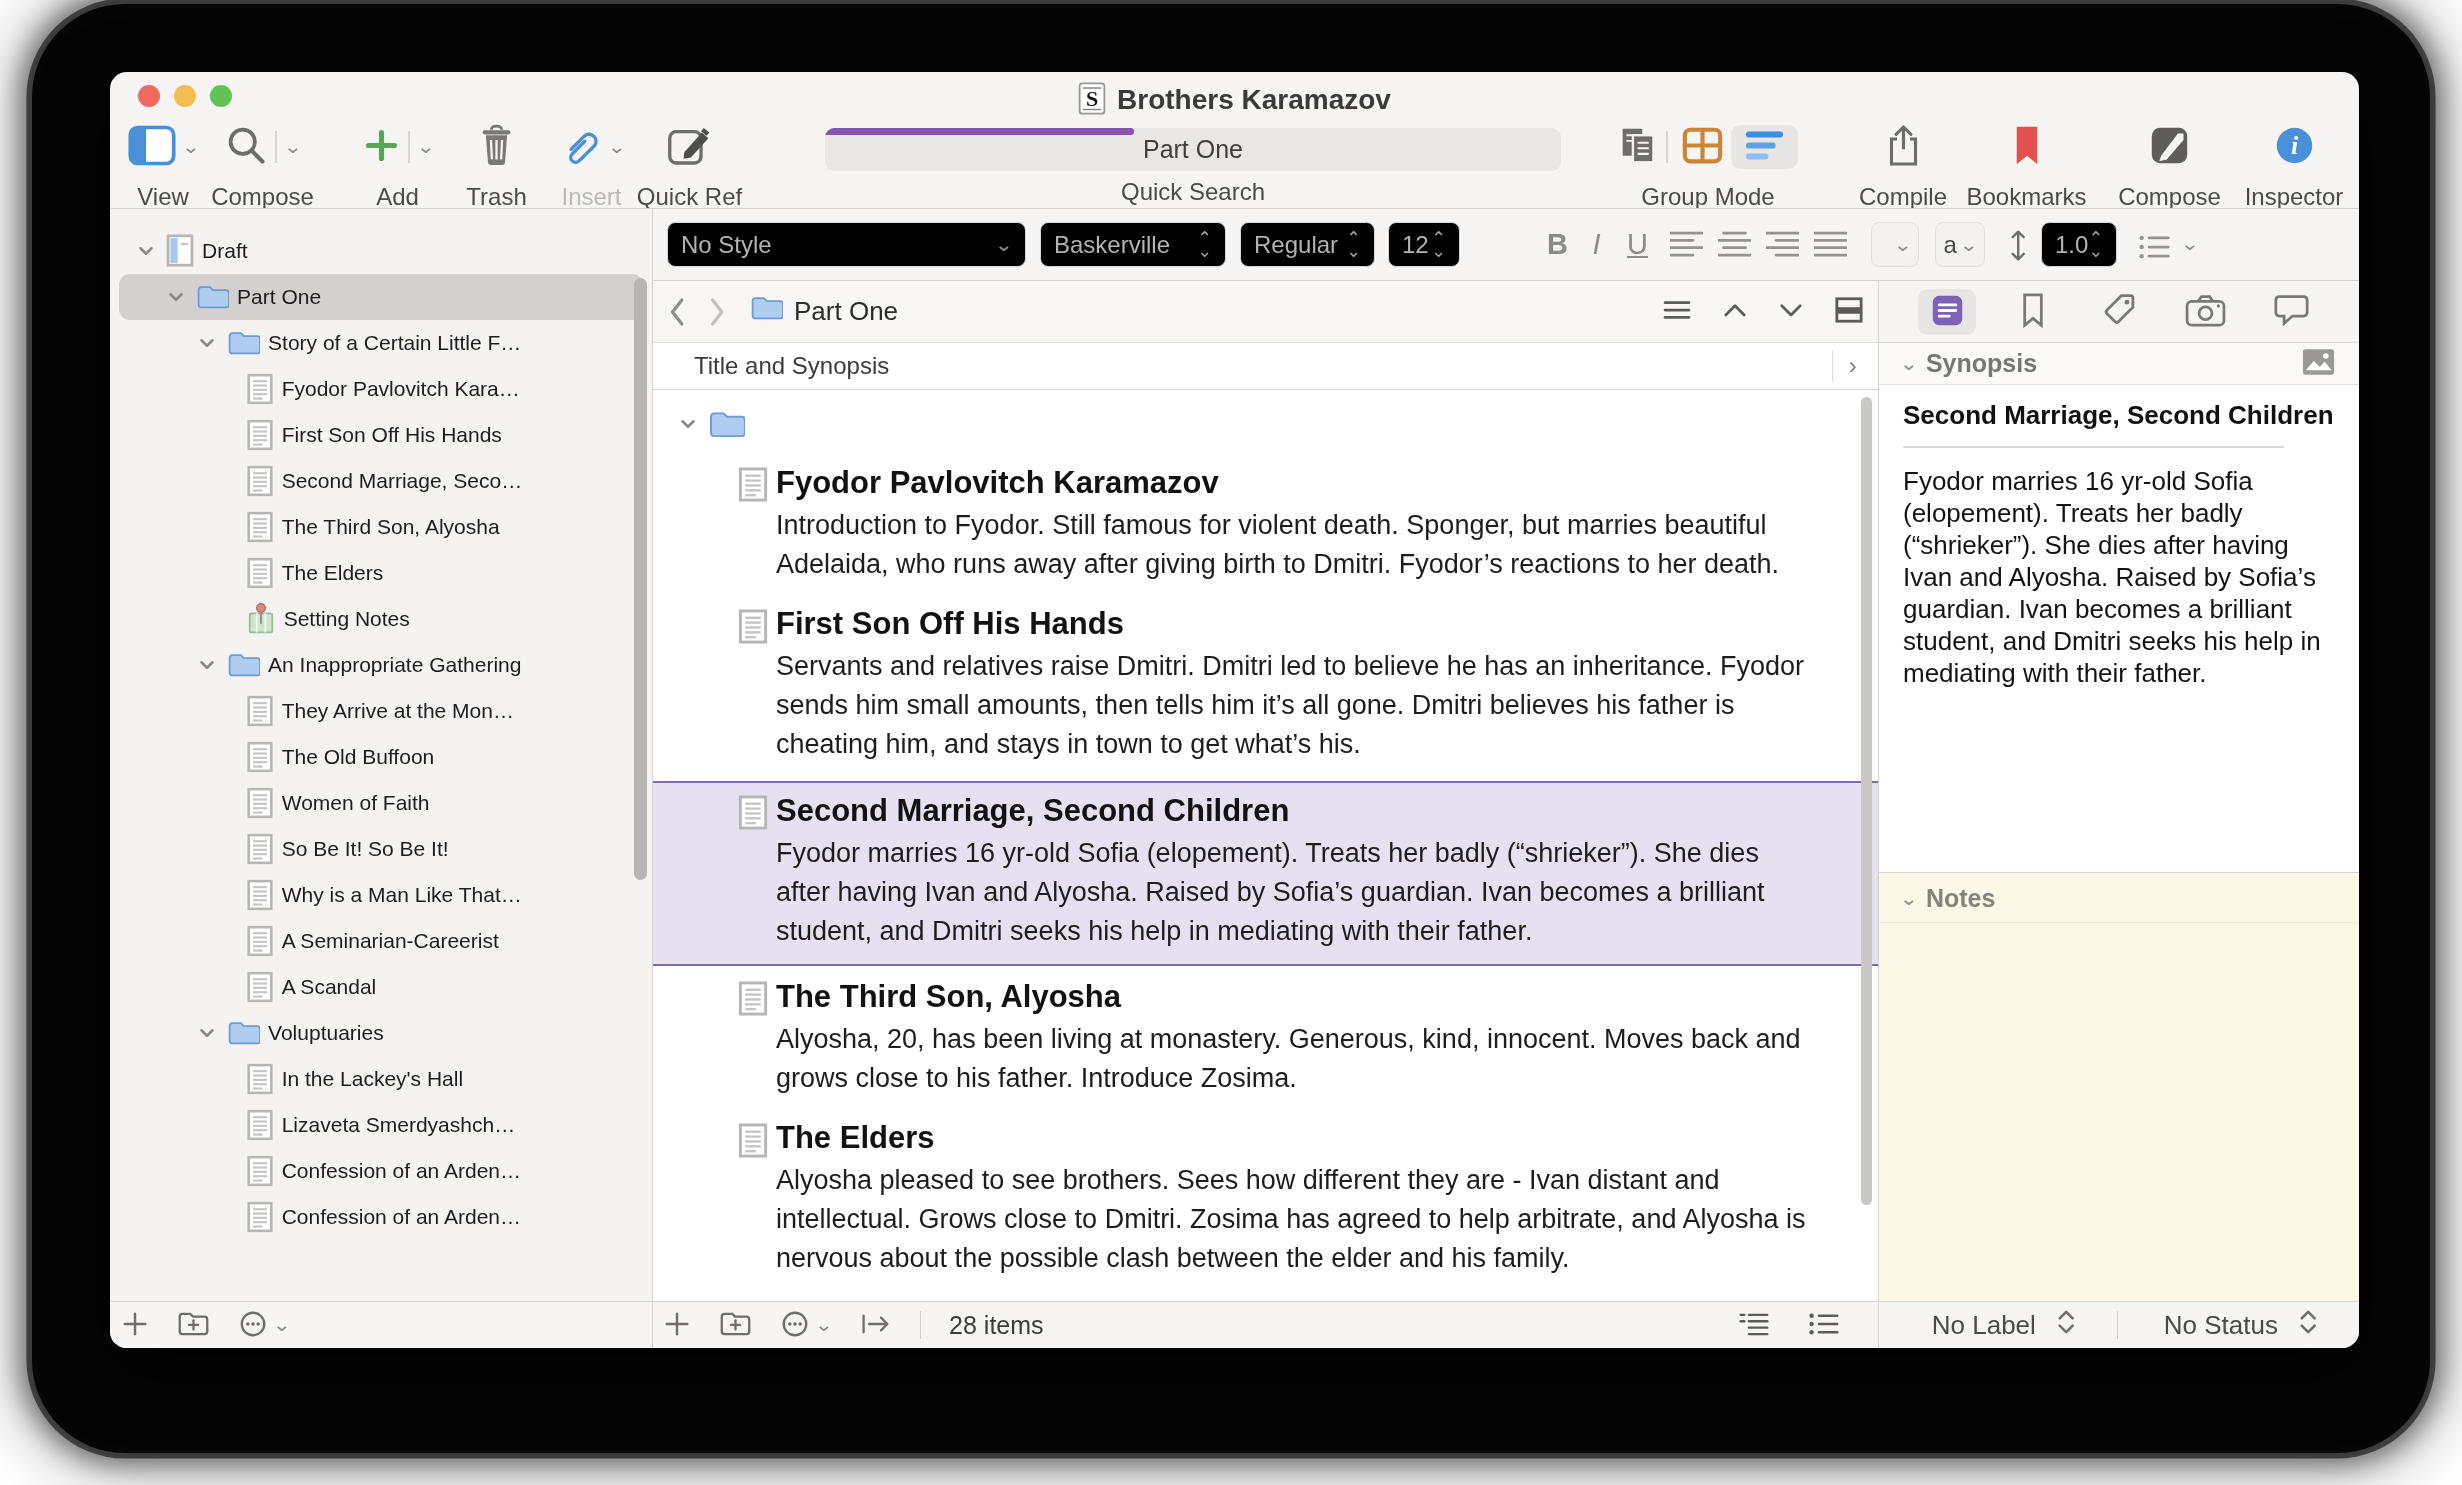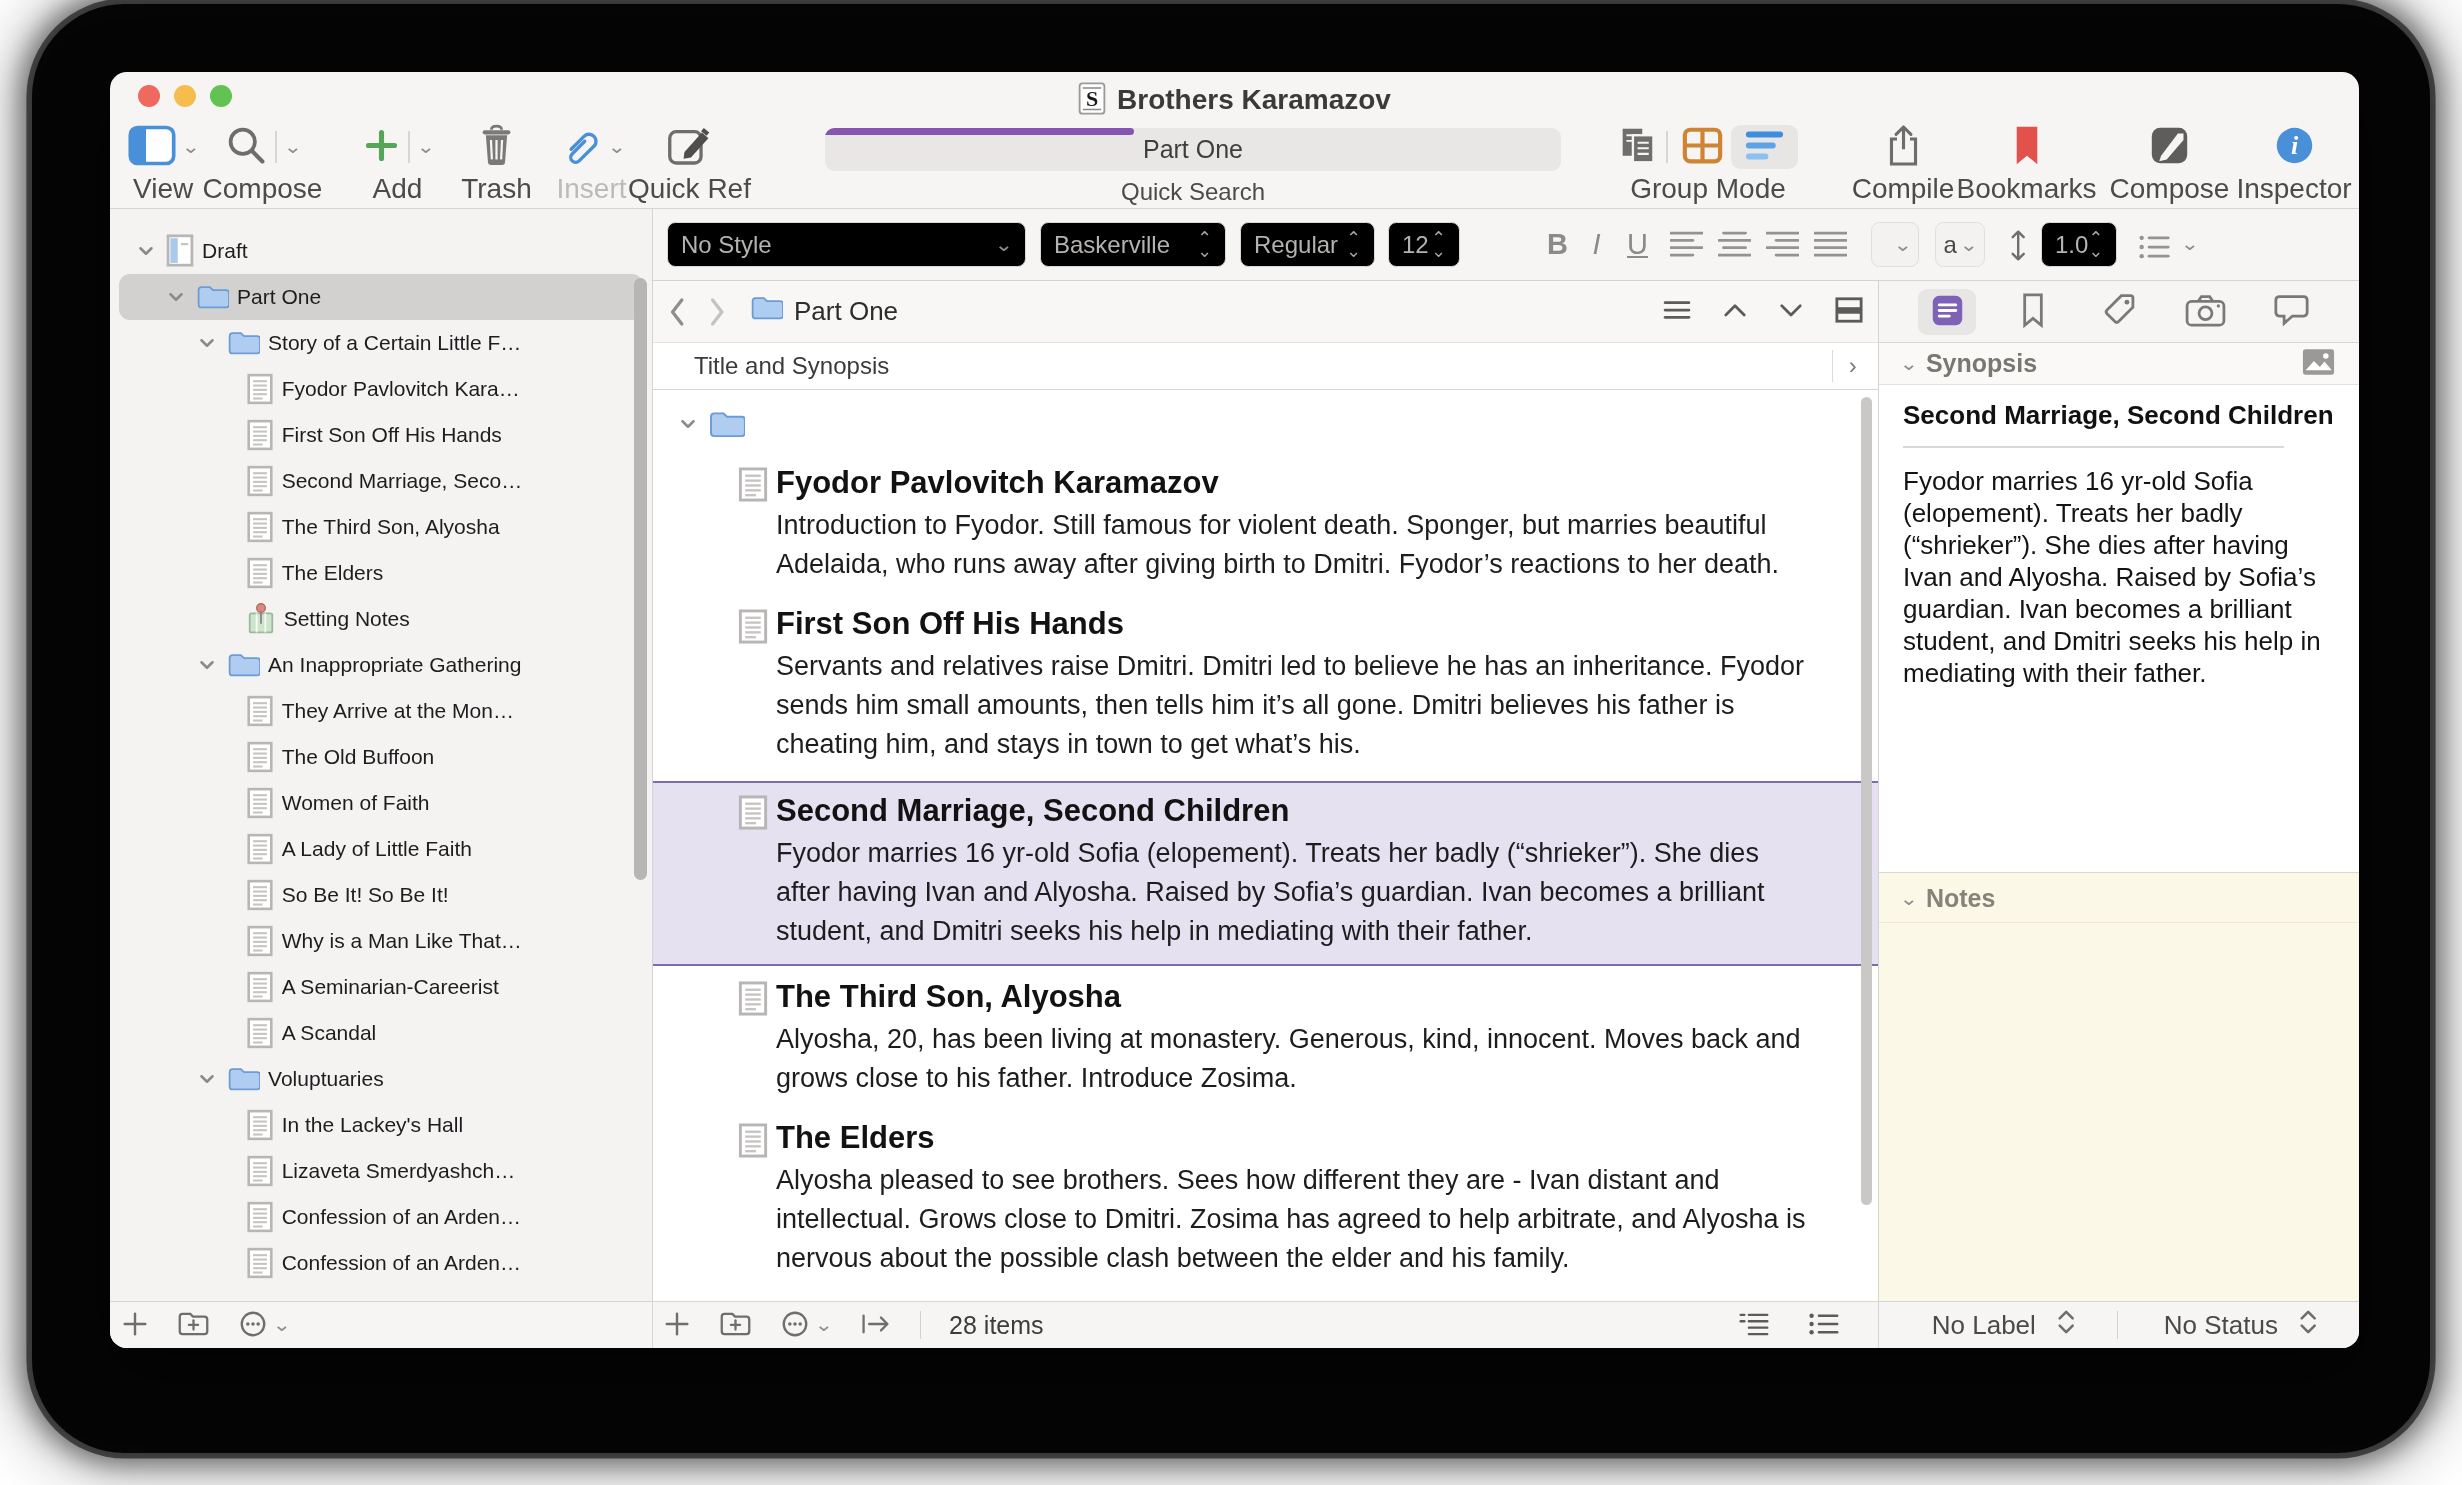--- a/index.html
+++ b/index.html
@@ -10,21 +10,21 @@
   .window{position:absolute;left:110px;top:72px;width:2249px;height:1276px;background:#f6f5f3;border-radius:16.7px;
           overflow:hidden;box-shadow:0 22px 65px rgba(0,0,0,.6);}
 
   
   .tl{position:absolute;top:13px;width:22px;height:22px;border-radius:50%;}
   .tl.red{left:28px;background:#ee6a5f;} .tl.yellow{left:64px;background:#f5bd4f;} .tl.green{left:100px;background:#61c354;}
   .titlewrap{position:absolute;left:0;right:0;top:9.3px;height:37px;display:flex;align-items:center;justify-content:center;gap:11px;}
   .titlewrap .t{font-size:28px;font-weight:bold;color:#3a3a3a;}
   .tb{position:absolute;top:52px;display:flex;flex-direction:column;align-items:center;}
   .tb .ico{height:46px;display:flex;align-items:center;justify-content:center;gap:7.4px;}
-  .tb .lbl{margin-top:3px;font-size:28px;color:#4c4b4a;white-space:nowrap;}
+  .tb .lbl{margin-top:13px;font-size:24px;color:#4c4b4a;white-space:nowrap;}
   .tb .lbl.dim{color:#bcbab8;}
   .chev{font-size:18.6px;color:#8f8e8d;transform:scaleX(1.2);}
   .tdiv{width:1.9px;height:32px;background:#d8d6d4;}
   .gsel{background:#e7e6e4;border-radius:9.3px;padding:3.7px 13px;display:flex;align-items:center;}
   .qsearch{position:absolute;left:715px;top:56px;width:736px;height:43px;background:#e9e7e5;border-radius:9.3px;overflow:hidden;}
   .qsearch .prog{position:absolute;left:0;top:0;height:6.5px;width:42%;background:#8456b0;border-radius:3.7px 3.7px 3.7px 0;}
   .qsearch .qv{width:100%;height:100%;display:flex;align-items:center;justify-content:center;font-size:25px;color:#3f3e3d;}
   .qlabel{position:absolute;left:715px;top:106px;width:736px;text-align:center;font-size:24px;color:#4c4b4a;}
   .toolbar-border{position:absolute;left:0;right:0;top:136px;height:0.9px;background:#d6d4d2;}
 
@@ -570,37 +570,20 @@
                   <rect x="2" y="2" width="26" height="32" fill="#ffffff" stroke="#b8b6b4" stroke-width="3"></rect>
                   <g stroke="#c6c4c2" stroke-width="2.4">
                     <line x1="7" y1="9" x2="23" y2="9"></line>
                     <line x1="7" y1="14" x2="23" y2="14"></line>
                     <line x1="7" y1="19" x2="23" y2="19"></line>
                     <line x1="7" y1="24" x2="23" y2="24"></line>
                     <line x1="7" y1="29" x2="18" y2="29"></line>
                   </g>
                 </svg>
               </span>
-              <span class="b-lab">A Lady of Little Faith</span>
-            </div>
-          </div>
-          <div class="b-row">
-            <div class="b-inner" style="padding-left: 128px;">
-              <span class="b-ico">
-                <svg width="26" height="32" viewBox="0 0 30 36">
-                  <rect x="2" y="2" width="26" height="32" fill="#ffffff" stroke="#b8b6b4" stroke-width="3"></rect>
-                  <g stroke="#c6c4c2" stroke-width="2.4">
-                    <line x1="7" y1="9" x2="23" y2="9"></line>
-                    <line x1="7" y1="14" x2="23" y2="14"></line>
-                    <line x1="7" y1="19" x2="23" y2="19"></line>
-                    <line x1="7" y1="24" x2="23" y2="24"></line>
-                    <line x1="7" y1="29" x2="18" y2="29"></line>
-                  </g>
-                </svg>
-              </span>
               <span class="b-lab">So Be It! So Be It!</span>
             </div>
           </div>
           <div class="b-row">
             <div class="b-inner" style="padding-left: 128px;">
               <span class="b-ico">
                 <svg width="26" height="32" viewBox="0 0 30 36">
                   <rect x="2" y="2" width="26" height="32" fill="#ffffff" stroke="#b8b6b4" stroke-width="3"></rect>
                   <g stroke="#c6c4c2" stroke-width="2.4">
                     <line x1="7" y1="9" x2="23" y2="9"></line>

